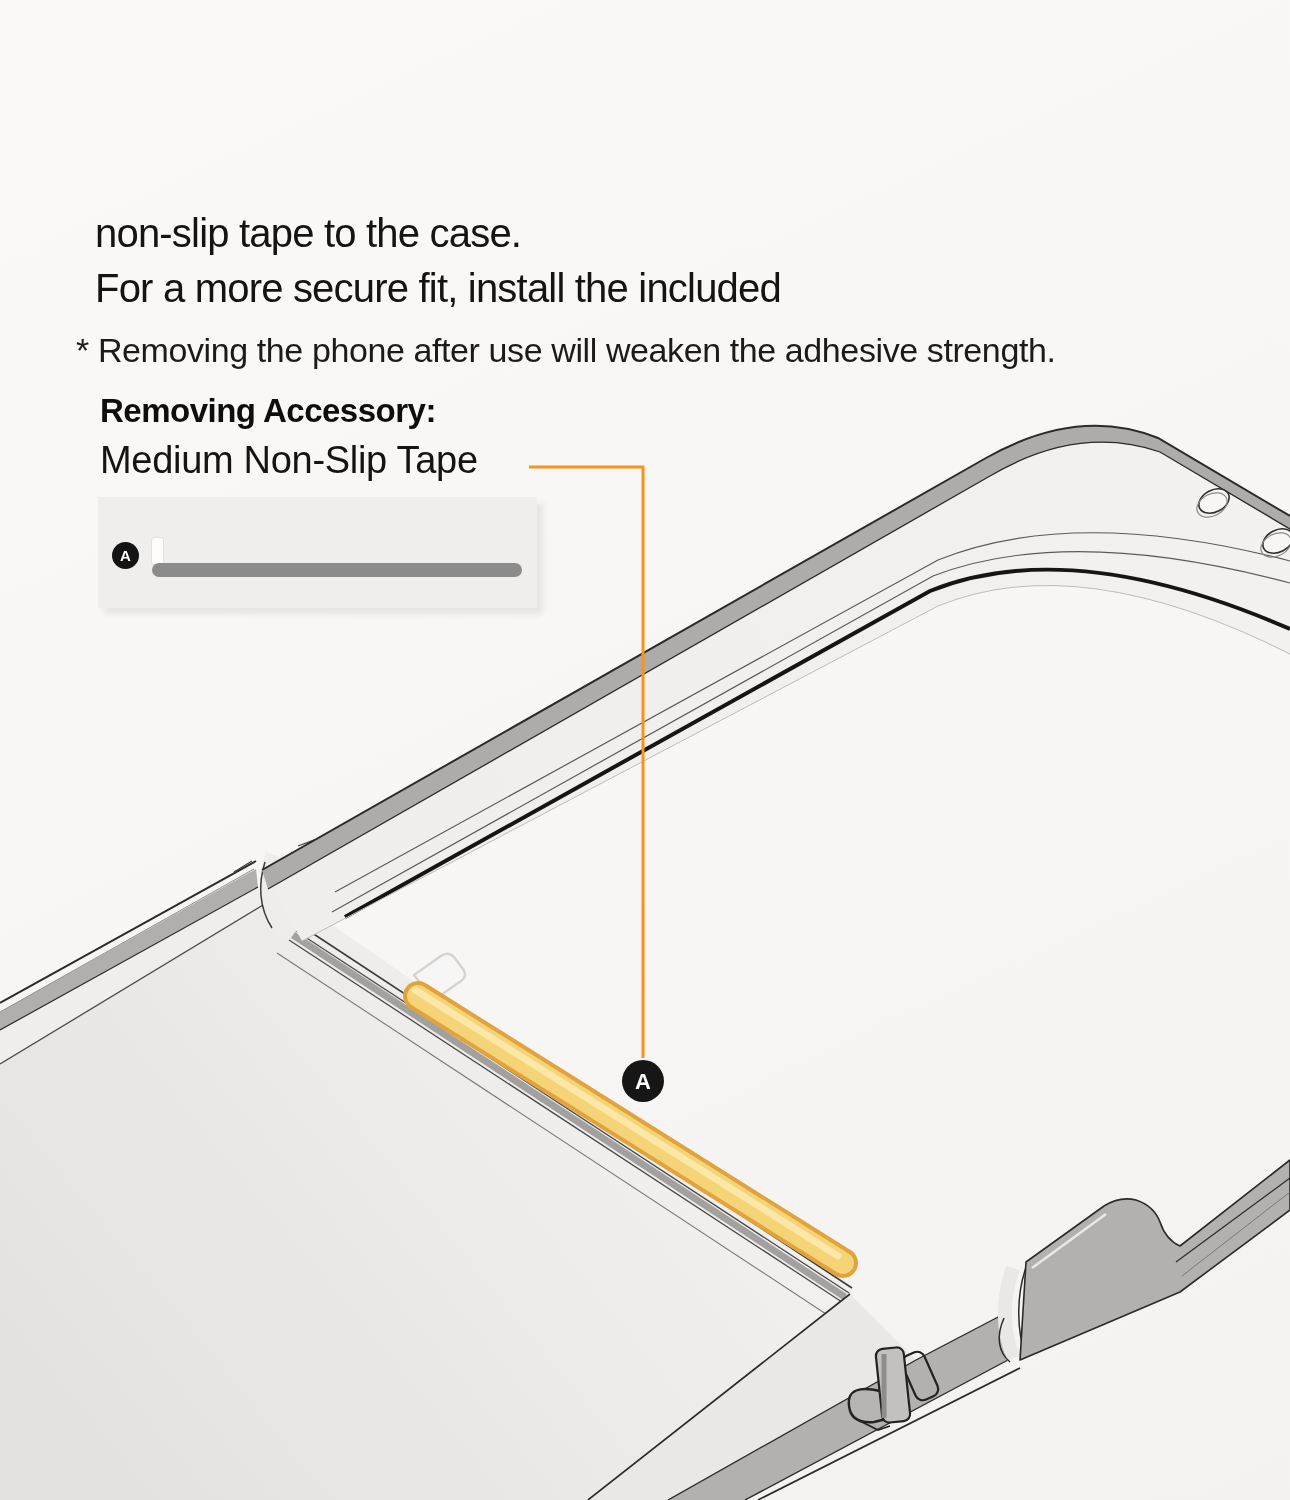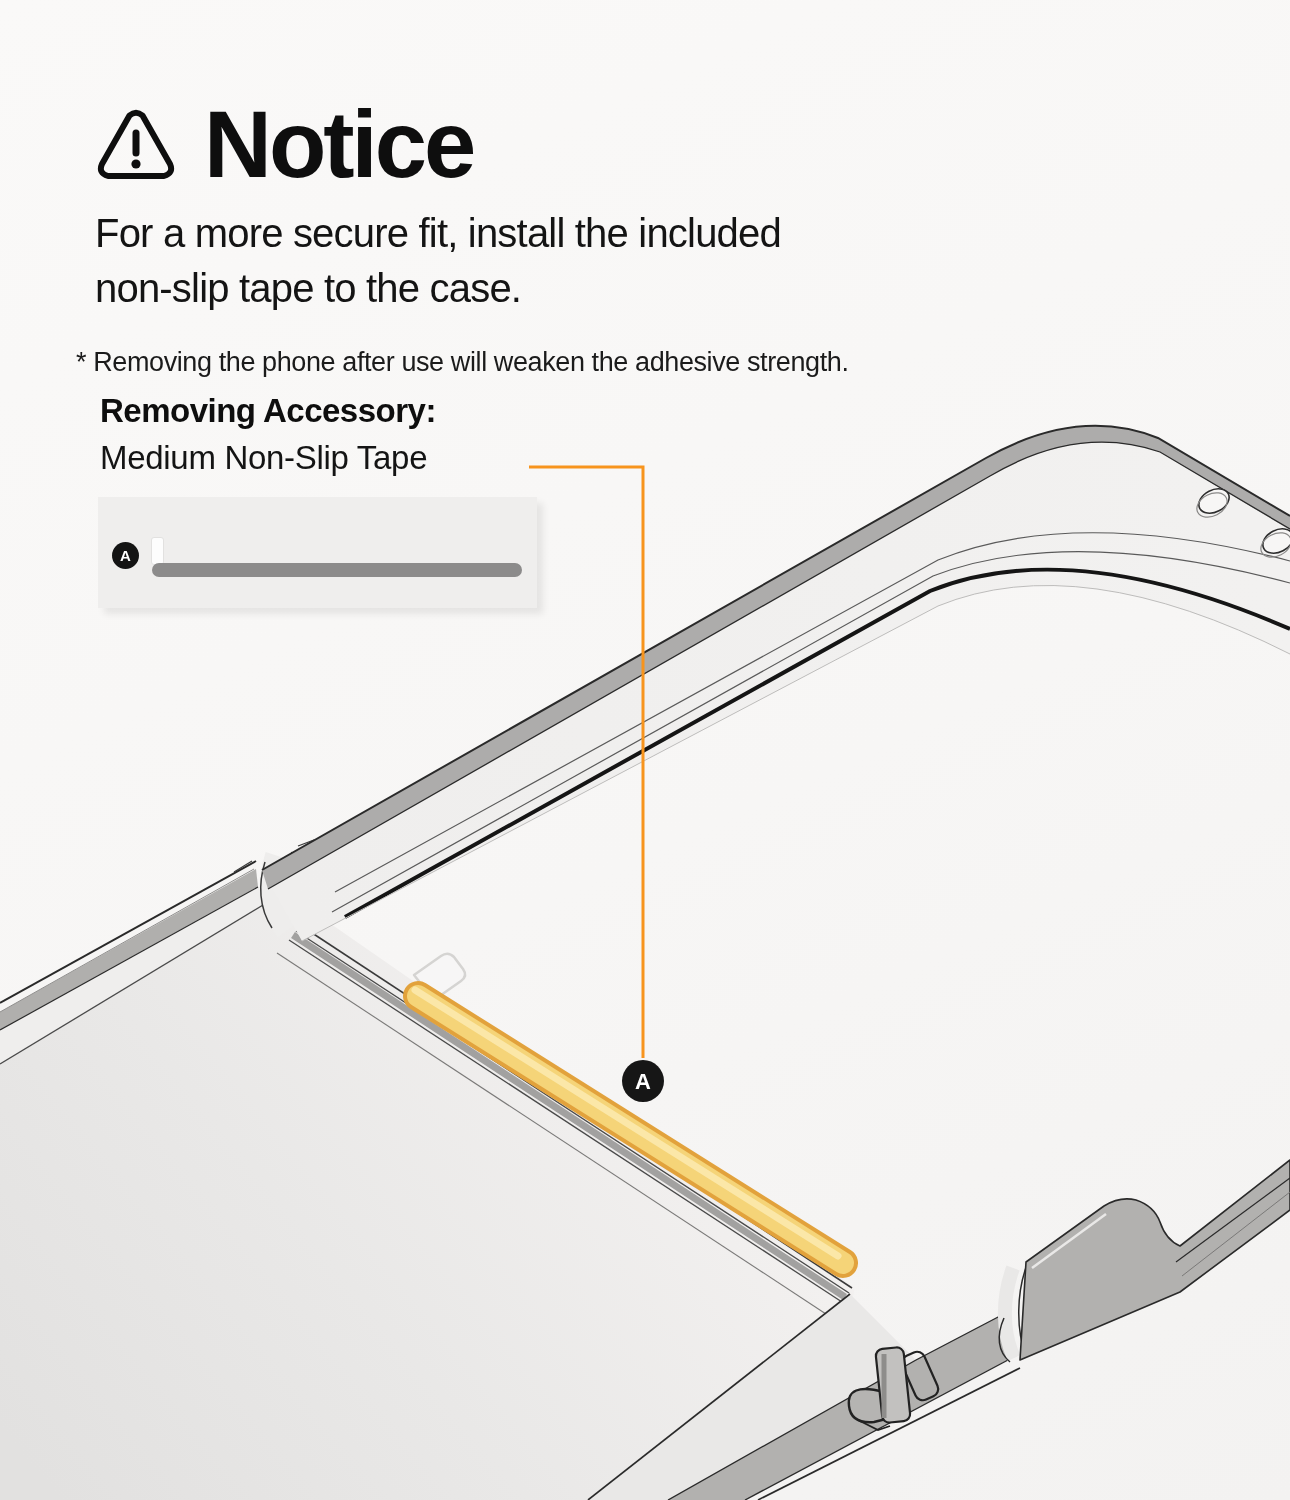--- a/index.html
+++ b/index.html
@@ -15,29 +15,29 @@
   .warn-icon{width:80px;height:76px;flex:0 0 auto;}
   .title{
     font-size:94px;font-weight:800;letter-spacing:-3px;color:#0e0e0e;line-height:1;
   }
   .desc{
     position:absolute;left:95px;top:206px;
     font-size:40px;line-height:55px;letter-spacing:-0.8px;color:#141414;
   }
   .footnote{
     position:absolute;left:76px;top:331px;
-    font-size:27px;letter-spacing:-0.4px;color:#1b1b1b;margin-top:16px;
+    font-size:34px;letter-spacing:-0.4px;color:#1b1b1b;
   }
   .acc-title{
     position:absolute;left:100px;top:392px;
     font-size:33px;font-weight:700;letter-spacing:-0.5px;color:#0e0e0e;
   }
   .acc-name{
     position:absolute;left:100px;top:439px;
-    font-size:33px;letter-spacing:-0.3px;color:#141414;
+    font-size:38px;letter-spacing:-0.3px;color:#141414;
   }
   .tape-panel{
     position:absolute;left:98px;top:497px;width:439px;height:111px;
     background:#efeeed;
     box-shadow:6px 6px 7px rgba(0,0,0,0.08);
   }
   .marker-badge{
     position:absolute;left:14px;top:45px;width:27px;height:27px;border-radius:50%;
     background:#141414;color:#ffffff;font-size:15px;font-weight:700;
     display:flex;align-items:center;justify-content:center;
@@ -152,32 +152,24 @@
       </g>
     </g>
 
     <g>
       <path d="M 529,467 L 643,467 L 643,1058" fill="none" stroke="#f7941d" stroke-width="3"></path>
       <circle cx="643" cy="1081" r="21" fill="#161616"></circle>
       <text x="643" y="1089" text-anchor="middle" font-size="22" font-weight="700" fill="#ffffff" font-family="Liberation Sans, DejaVu Sans, sans-serif">A</text>
     </g>
   </svg>
 
-  <div class="hdr">
-    <svg class="warn-icon" viewBox="0 0 80 76" aria-hidden="true">
-      <path d="M 33.5,8.5 Q 40,3 46.5,8.5 L 74,57 Q 78,66 68,69 L 12,69 Q 2,66 6,57 Z" fill="none" stroke="#0e0e0e" stroke-width="6" stroke-linejoin="round"></path>
-      <line x1="40" y1="26" x2="40" y2="46" stroke="#0e0e0e" stroke-width="7" stroke-linecap="round"></line>
-      <circle cx="40" cy="57" r="4.6" fill="#0e0e0e"></circle>
-    </svg>
-    <div class="title">Notice</div>
-  </div>
 
   <div class="desc">
+    <div>non-slip tape to the case.</div>
     <div>For a more secure fit, install the included</div>
-    <div>non-slip tape to the case.</div>
   </div>
 
   <div class="footnote">* Removing the phone after use will weaken the adhesive strength.</div>
 
   <div class="acc-title">Removing Accessory:</div>
   <div class="acc-name">Medium Non-Slip Tape</div>
 
   <div class="tape-panel">
     <div class="marker-badge">A</div>
     <div class="tape-tab"></div>

